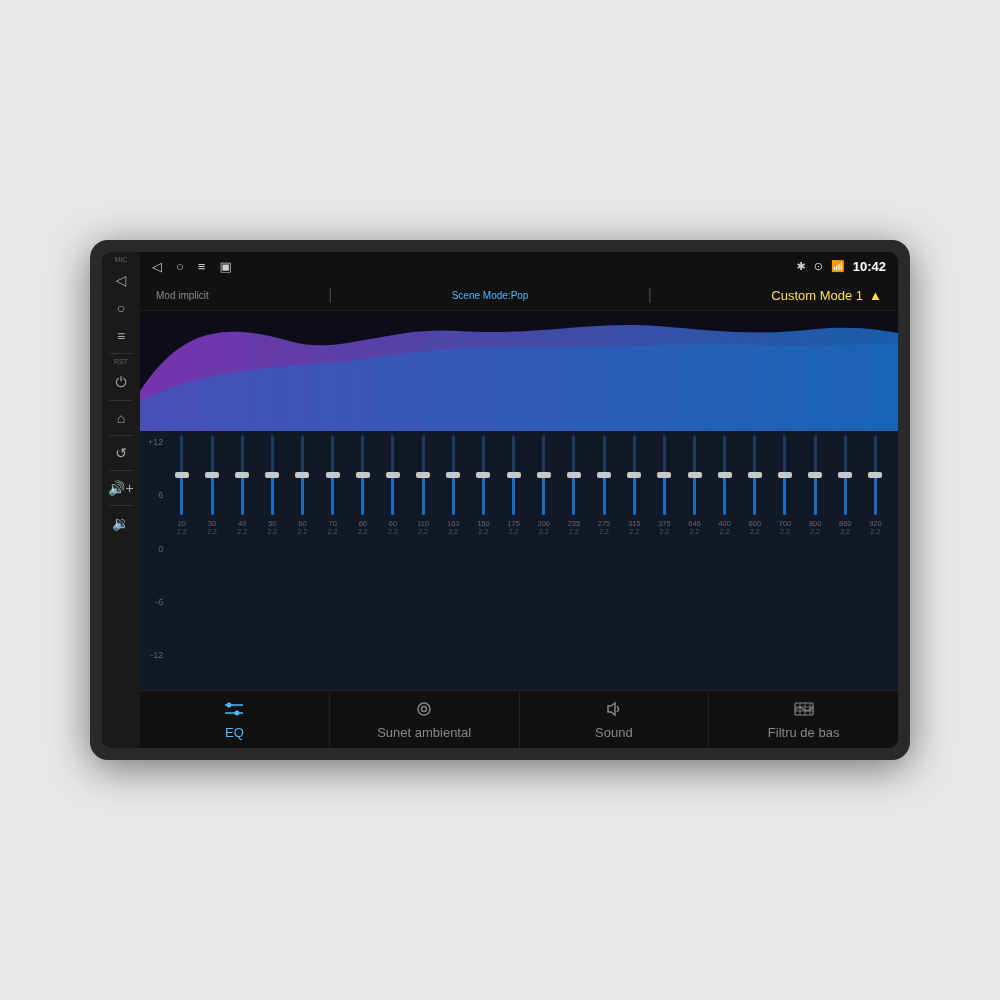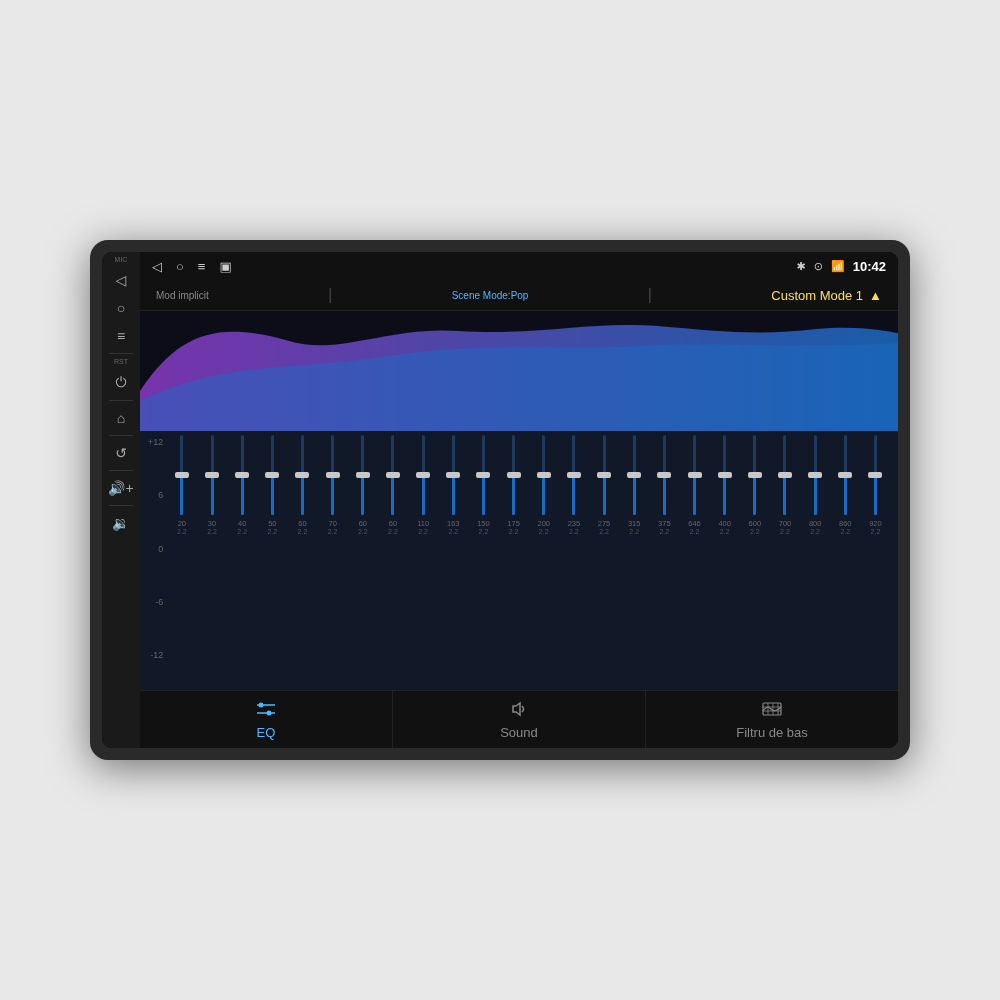--- a/index.html
+++ b/index.html
@@ -631,20 +631,29 @@
               <line x1="2" y1="13" x2="20" y2="13" stroke="#4db8ff" stroke-width="1.5"></line>
               <circle cx="14" cy="13" r="2.5" fill="#4db8ff"></circle>
               <line x1="11" y1="9" x2="11" y2="9" stroke="#4db8ff" stroke-width="1.5"></line>
             </svg>
           </span>
           <span class="nav-tab-label">EQ</span>
         </div>
         <div class="nav-tab">
           <span class="nav-tab-icon">
             <svg width="22" height="18" viewBox="0 0 22 18" fill="none">
+              <circle cx="11" cy="9" r="6" stroke="#888" stroke-width="1.5" fill="none"></circle>
+              <circle cx="11" cy="9" r="2.5" stroke="#888" stroke-width="1.5" fill="none"></circle>
+            </svg>
+          </span>
+          <span class="nav-tab-label">Sunet ambiental</span>
+        </div>
+        <div class="nav-tab">
+          <span class="nav-tab-icon">
+            <svg width="22" height="18" viewBox="0 0 22 18" fill="none">
               <path d="M8,6 L12,3 L12,15 L8,12 L5,12 L5,6 Z" stroke="#888" stroke-width="1.5" fill="none"></path>
               <path d="M14,6 Q17,9 14,12" stroke="#888" stroke-width="1.5" fill="none"></path>
             </svg>
           </span>
           <span class="nav-tab-label">Sound</span>
         </div>
         <div class="nav-tab">
           <span class="nav-tab-icon">
             <svg width="22" height="18" viewBox="0 0 22 18" fill="none">
               <rect x="2" y="3" width="18" height="12" rx="1" stroke="#888" stroke-width="1.2" fill="none"></rect>

